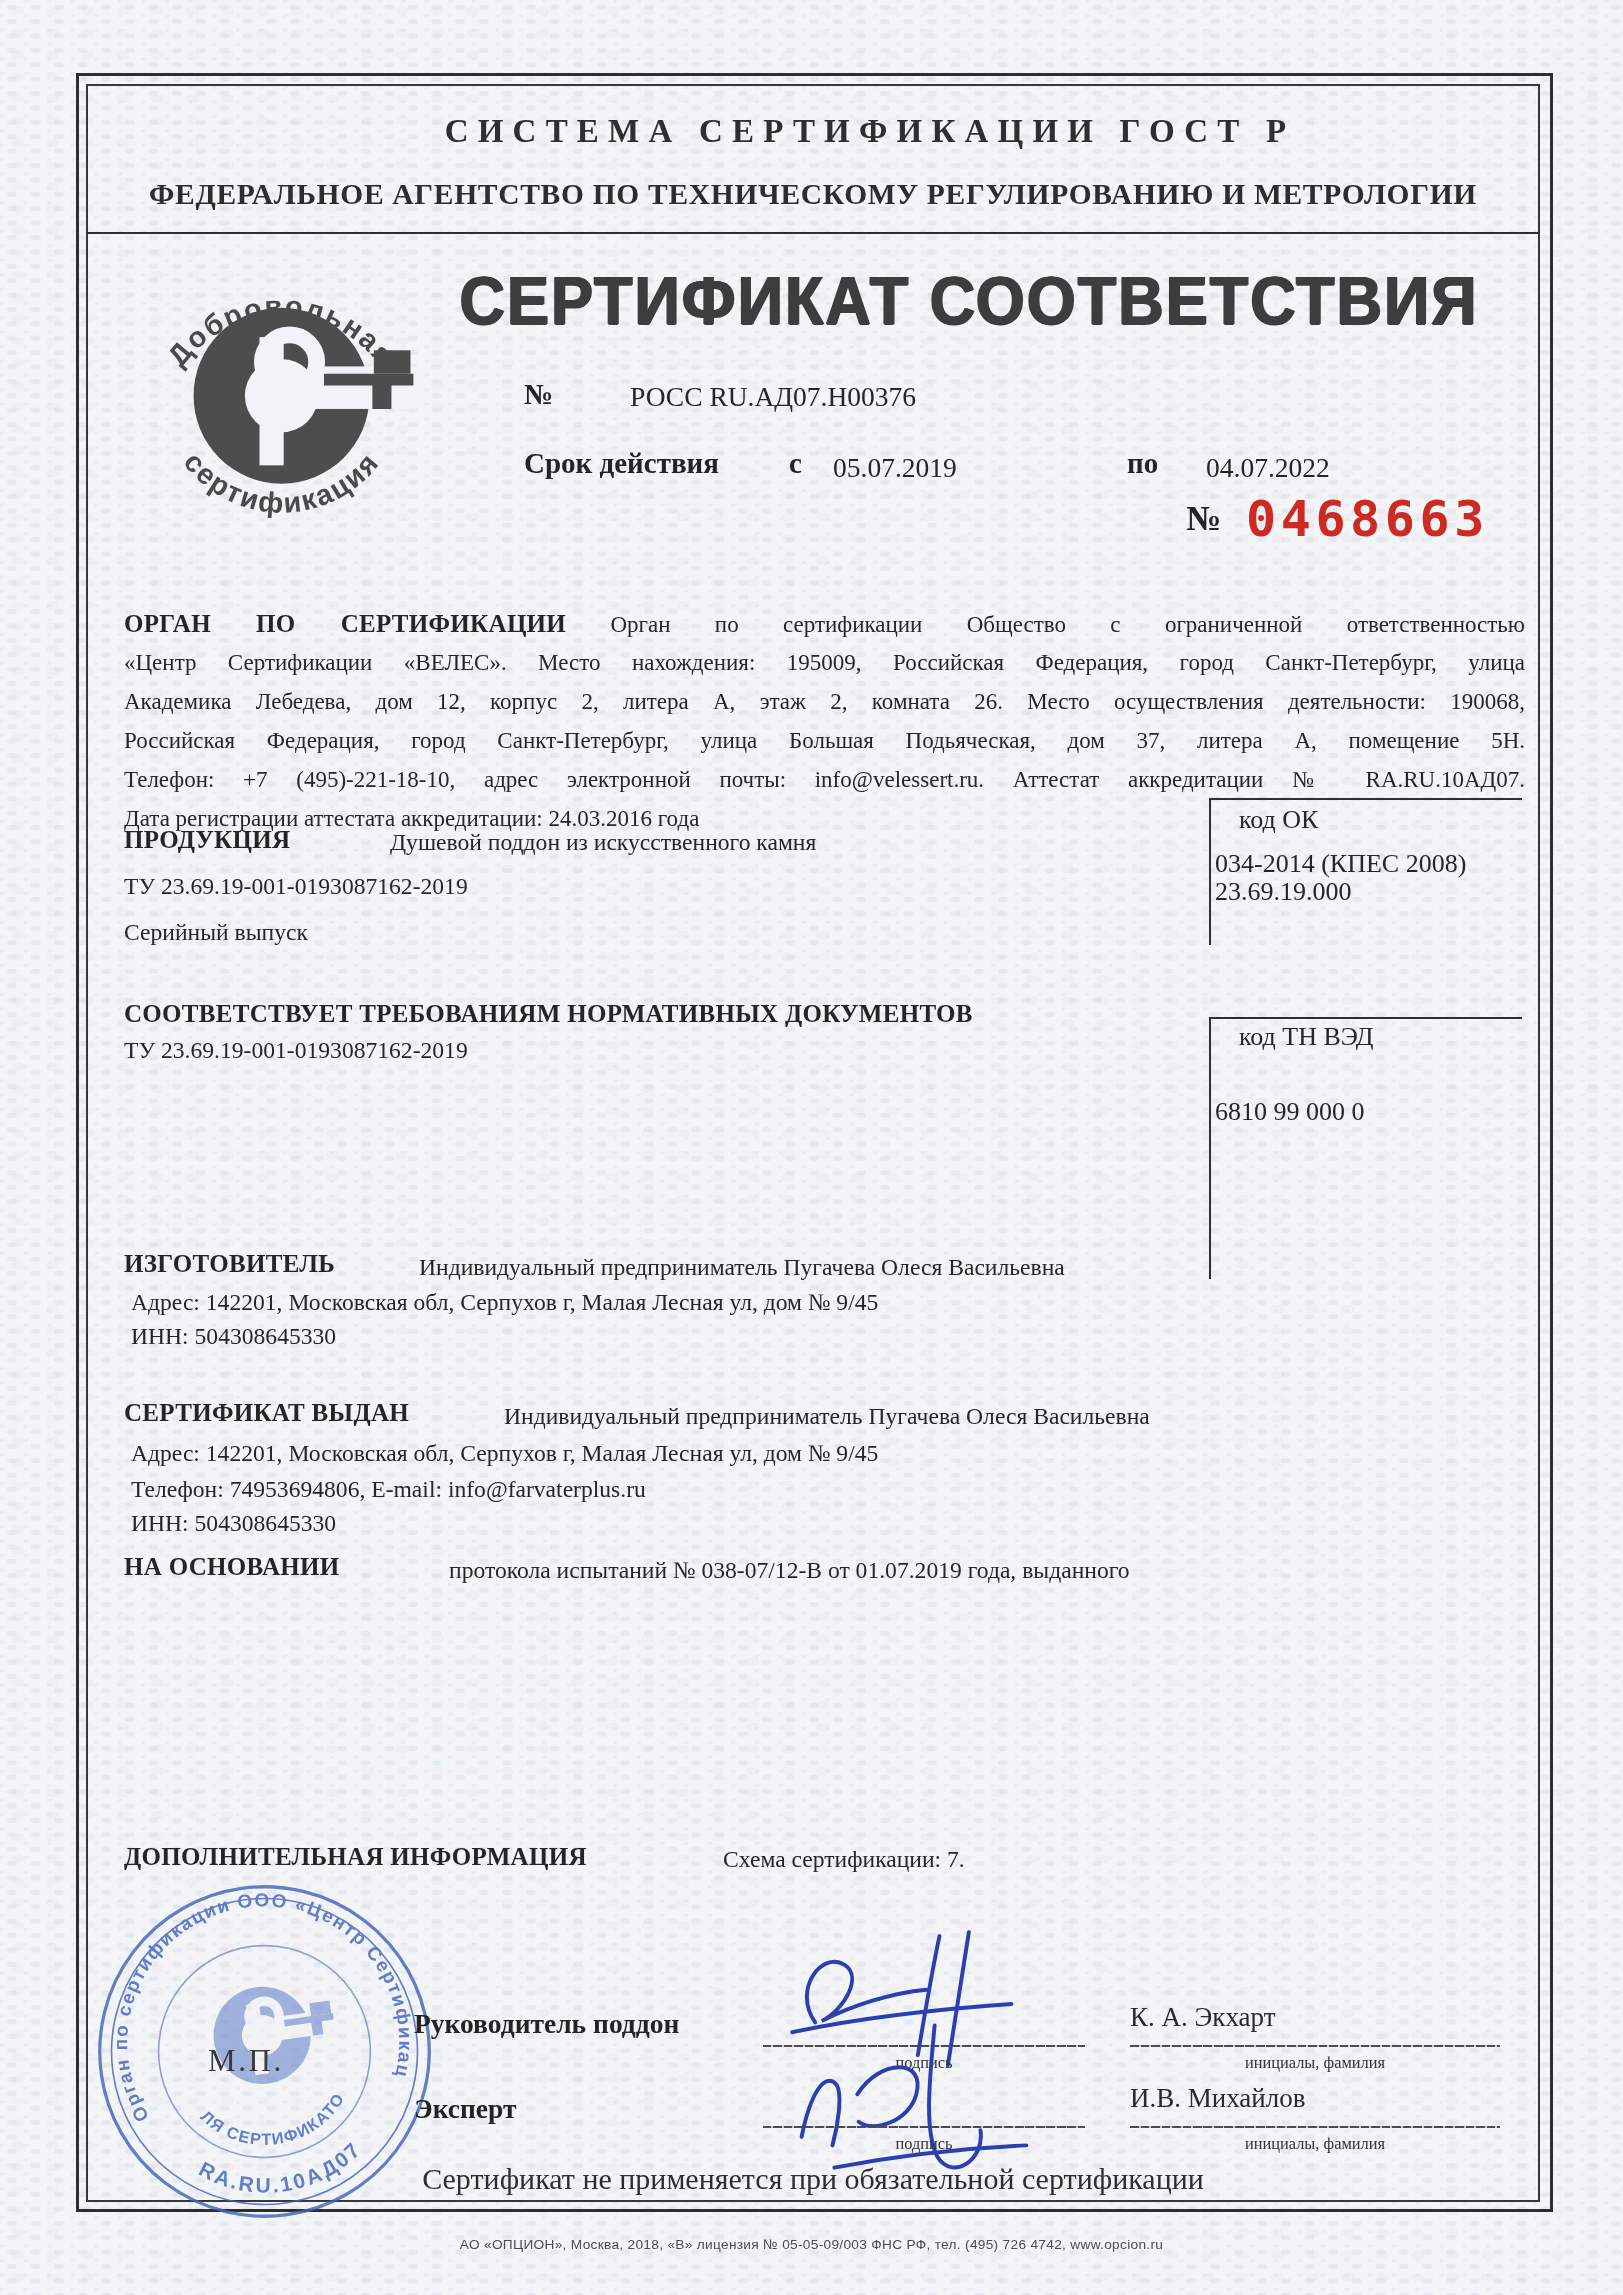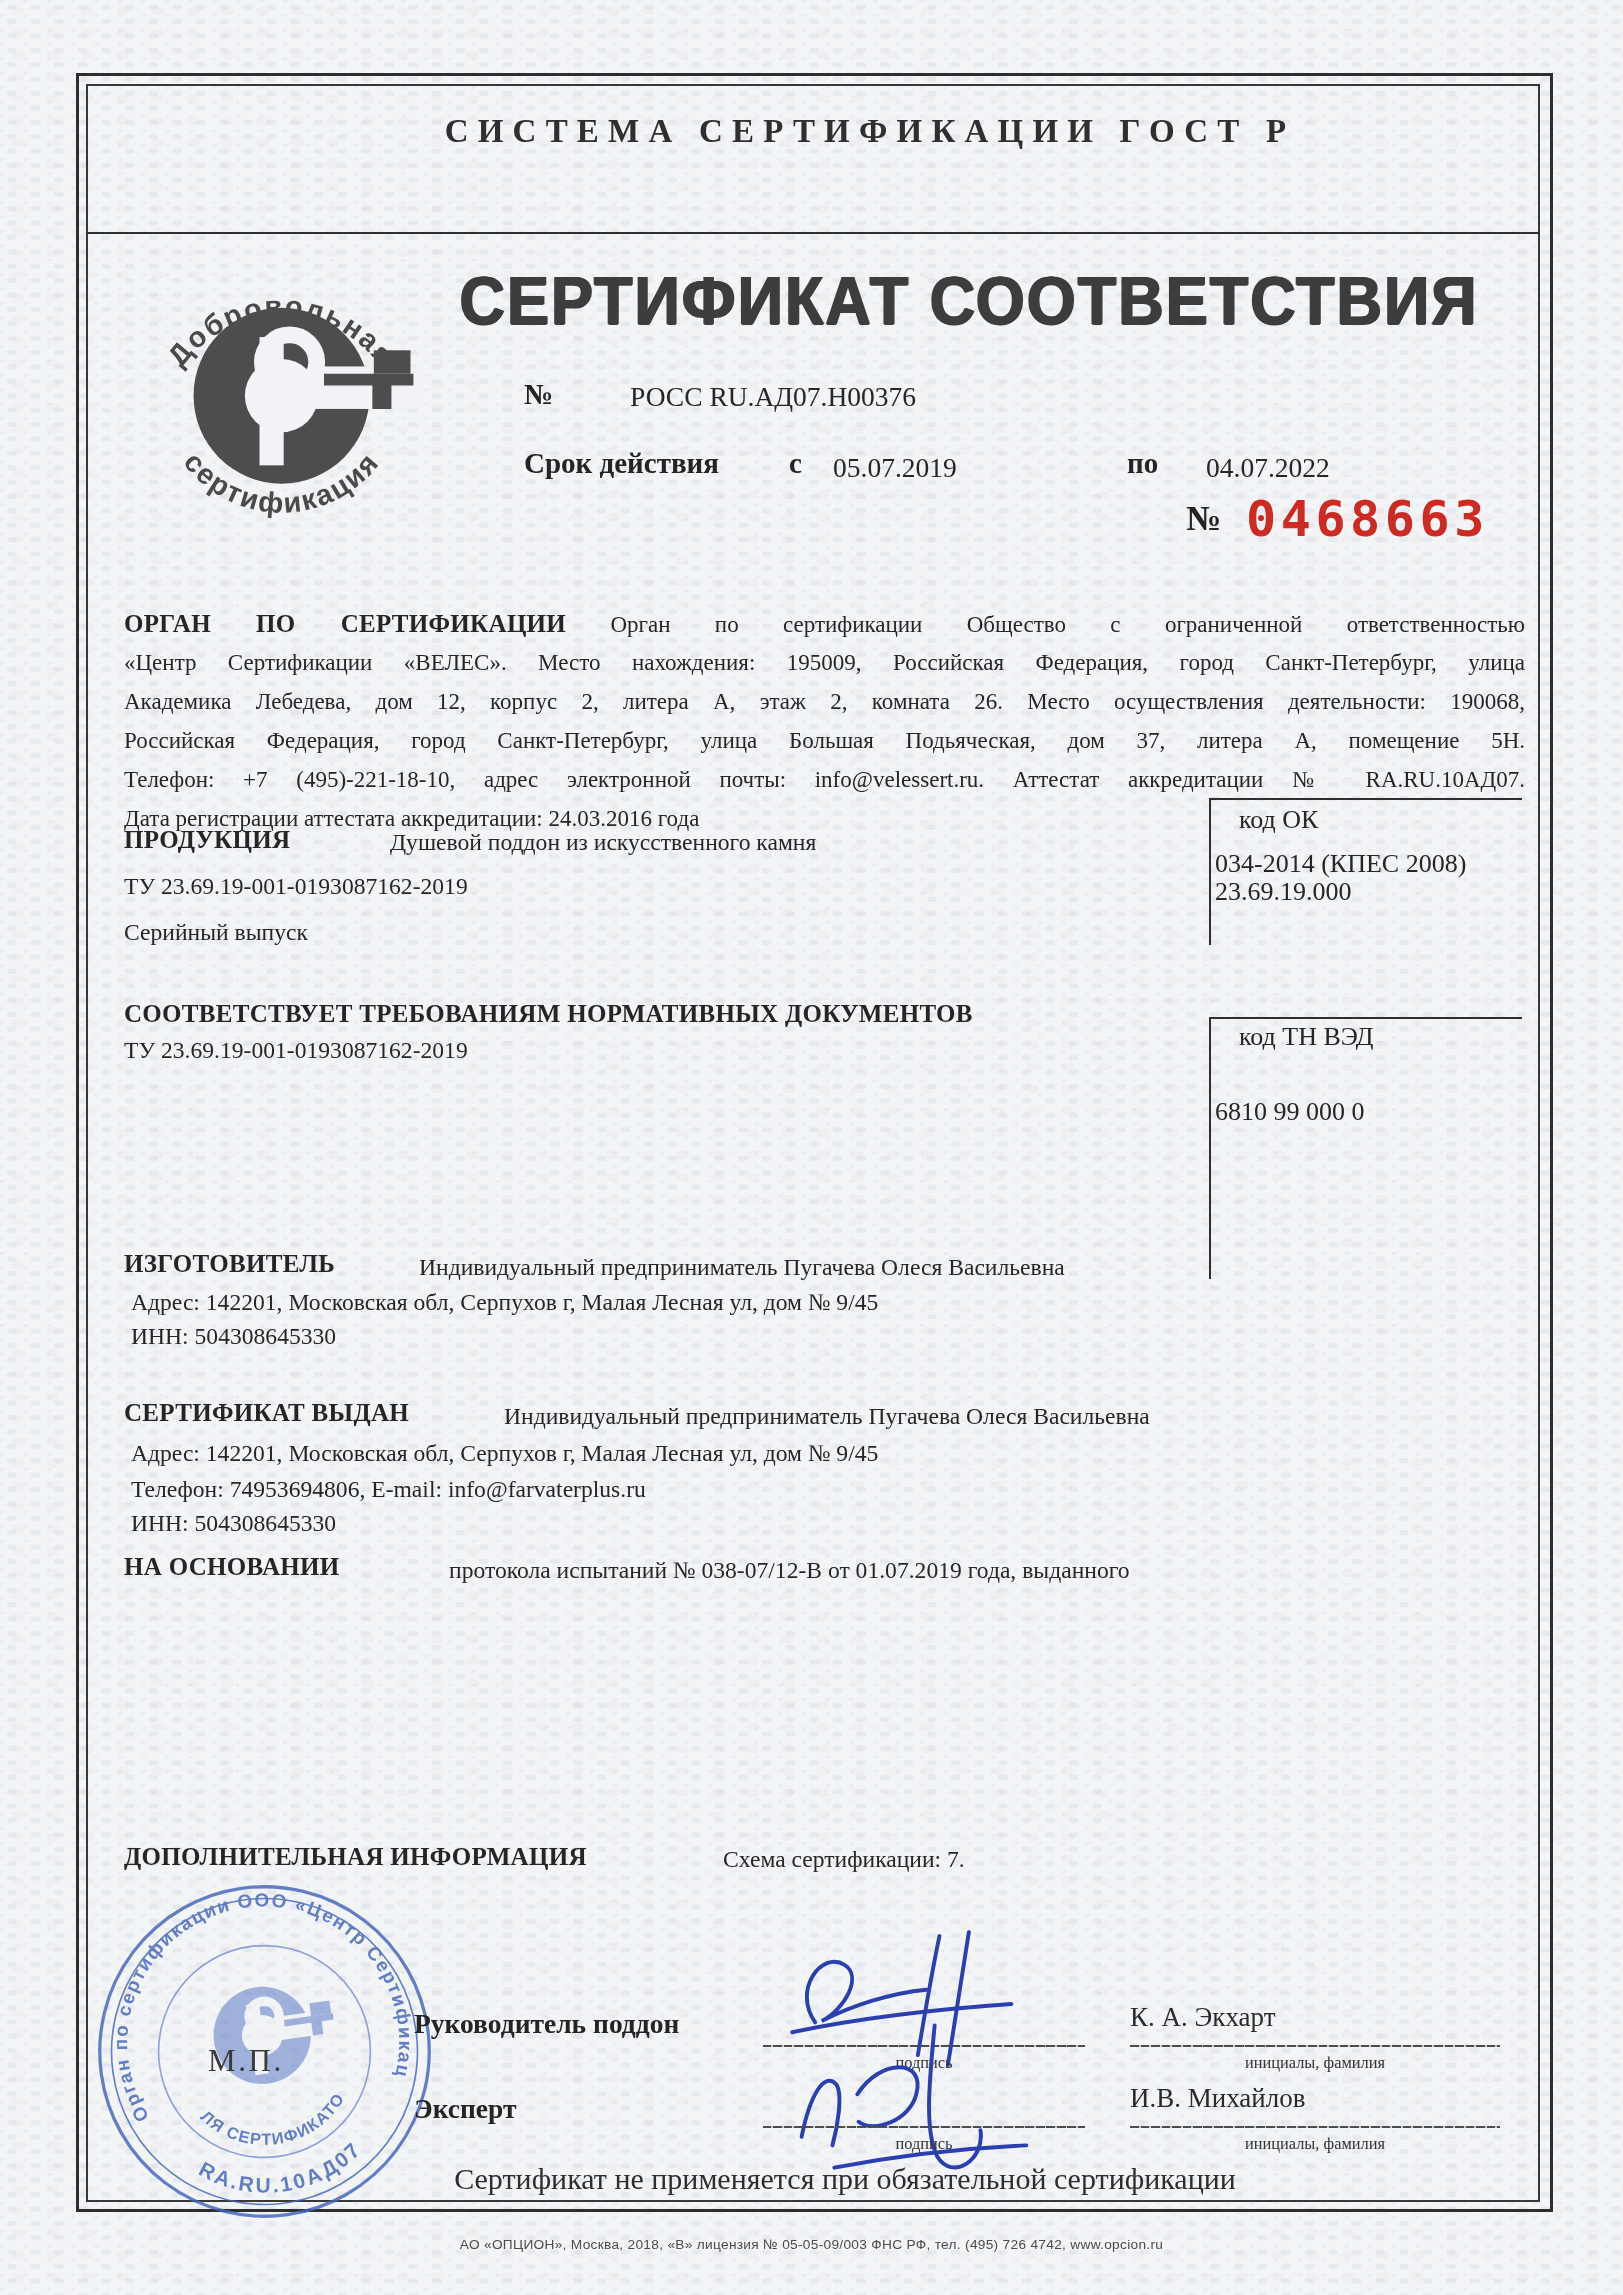--- a/index.html
+++ b/index.html
@@ -37,33 +37,34 @@
   .para .ln.just{text-align:justify;text-align-last:justify;white-space:normal;}
   .box-line-h{height:2px;background:#2f2f2f;}
   .box-line-v{width:2px;background:#2f2f2f;}
   .box-label{font-size:26px;color:#262626;}
   .box-val{font-size:26px;color:#262626;white-space:nowrap;}
   .sig-role{font-weight:700;font-size:27.5px;color:#242424;white-space:nowrap;}
   .sig-name{font-size:27px;color:#2a2a2a;white-space:nowrap;}
   .sig-line{height:2px;background:repeating-linear-gradient(90deg,#4c4c4c 0 8.5px,rgba(76,76,76,0.25) 8.5px 10.5px);}
   .caption{font-size:16.4px;color:#333;text-align:center;white-space:nowrap;}
   .mp{font-size:31px;letter-spacing:2.6px;color:#3a3a3a;font-weight:400;}
-  .disclaimer{left:86px;top:2162px;width:1454px;text-align:center;font-size:30px;color:#2e2e2e;margin-left:32px;}
+  .disclaimer{left:86px;top:2162px;width:1454px;text-align:center;font-size:30px;color:#2e2e2e;}
   .footer{left:0;top:2237px;width:1623px;text-align:center;font-family:"Liberation Sans","DejaVu Sans",sans-serif;font-size:13.7px;color:#4c4c4c;letter-spacing:0.3px;white-space:nowrap;}
   svg text{font-family:"Liberation Sans","DejaVu Sans",sans-serif;}
 </style>
 </head>
 <body>
 
 <div class="page">
 
   <div class="abs frame-outer"></div>
   <div class="abs frame-inner"></div>
 
   <div class="abs sys-title">СИСТЕМА СЕРТИФИКАЦИИ ГОСТ Р</div>
+  <div class="abs agency">ФЕДЕРАЛЬНОЕ АГЕНТСТВО ПО ТЕХНИЧЕСКОМУ РЕГУЛИРОВАНИЮ И МЕТРОЛОГИИ</div>
   <div class="abs head-rule"></div>
 
   <svg class="abs" style="left:131px;top:255px;" width="301" height="288" viewBox="0 0 460 440">
     <defs>
       <path id="logo-arc-top" d="M 50,235 A 185,185 0 0 1 410,235"></path>
       <path id="logo-arc-bot" d="M 63,292 A 188,188 0 0 0 397,292"></path>
     </defs>
     <text font-size="44" font-weight="700" fill="#4a4a4a" letter-spacing="3" text-anchor="middle">
       <textPath href="#logo-arc-top" startOffset="50%">Добровольная</textPath>
     </text>

